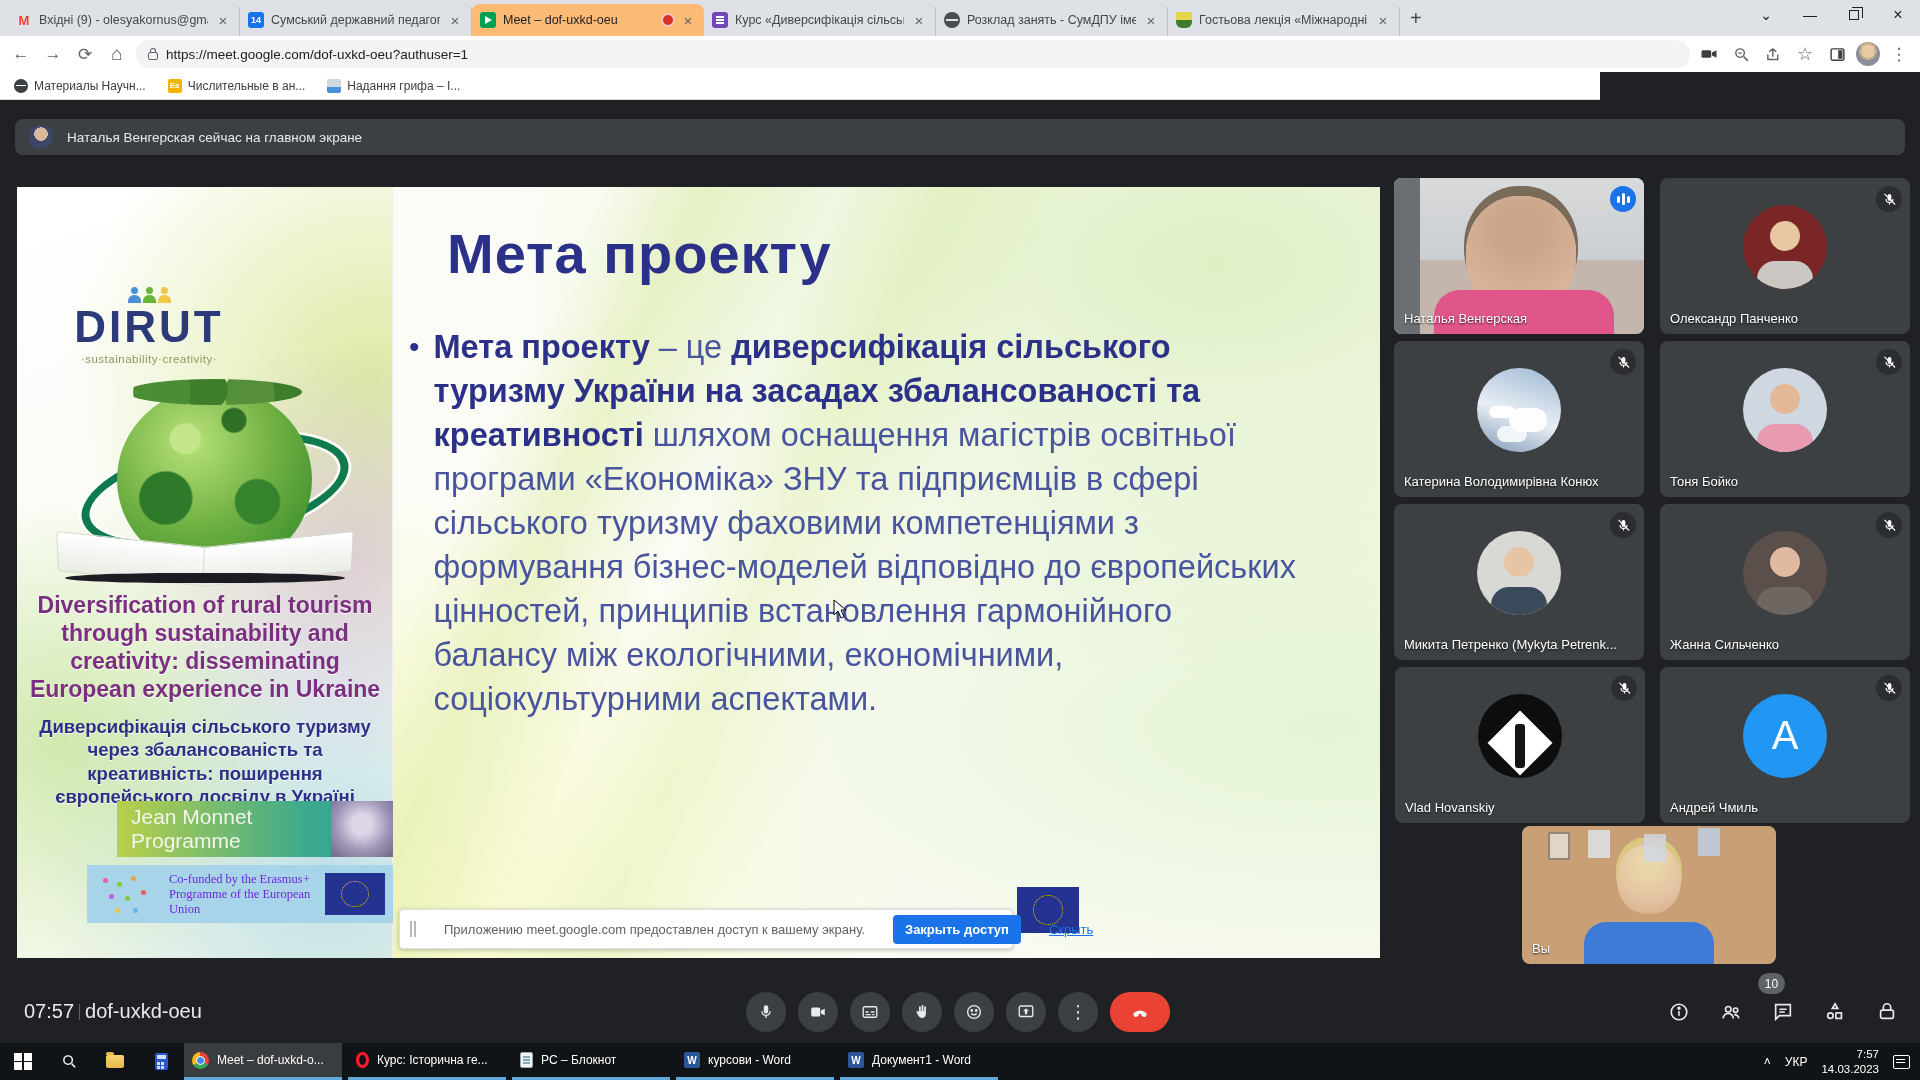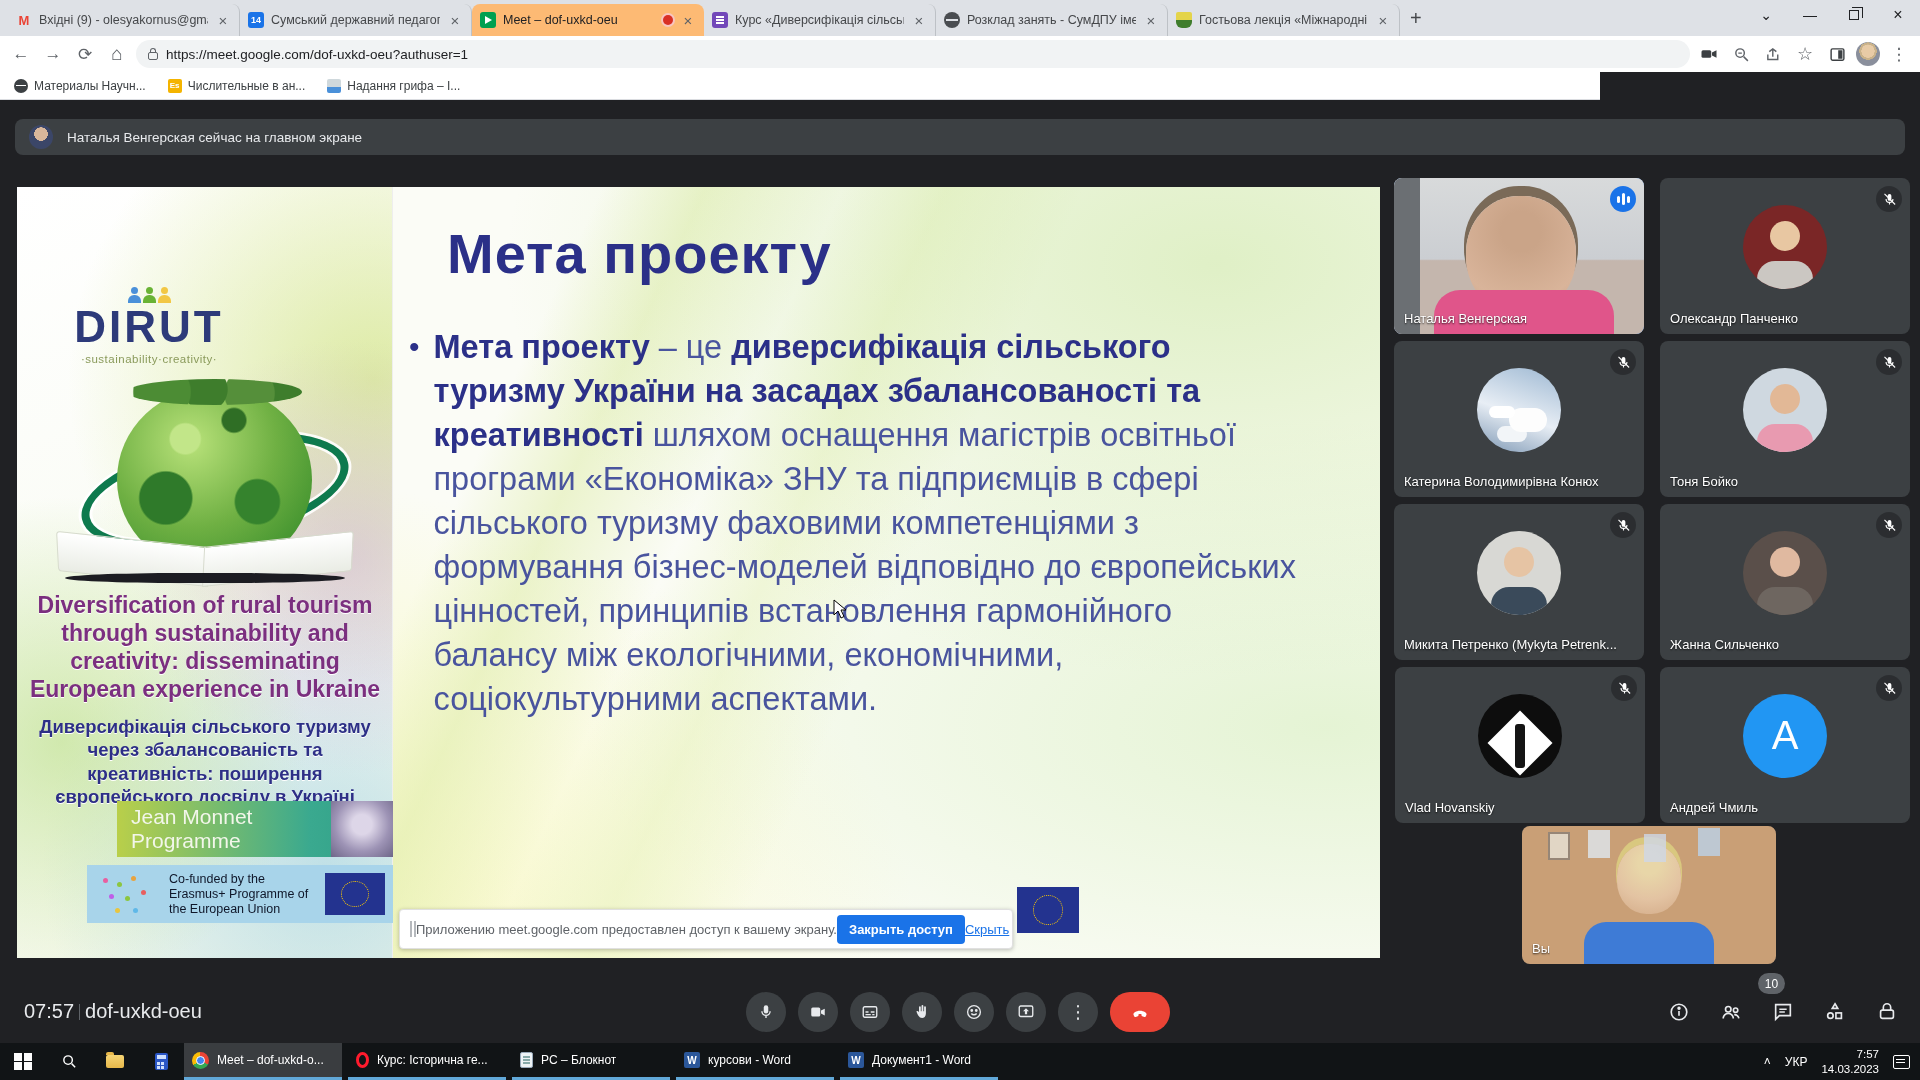--- a/index.html
+++ b/index.html
@@ -102,30 +102,30 @@
   .page.r { right:0; transform:skewY(-9deg) rotate(3deg); border-radius:0 4px 4px 0; }
   .title-en { position:absolute; left:10px; top:404px; width:356px; text-align:center; font-size:23px; line-height:1.22; font-weight:bold; color:#7b2f7f; text-shadow:0 1px 0 #fff; }
   .title-uk { position:absolute; left:14px; top:528px; width:348px; text-align:center; font-size:18.5px; line-height:1.26; font-weight:bold; color:#2d2f86; text-shadow:0 1px 0 #fff; }
   .jm-band { position:absolute; left:100px; top:614px; width:276px; height:56px; background:linear-gradient(90deg,#b9cf4a,#3aa98f 70%,#2f9e86); display:flex; align-items:center; }
   .jm-text { flex:1; color:#f2f6ea; font-size:21px; line-height:1.15; padding-left:14px; }
   .jm-portrait { width:62px; height:56px; flex:none; background:radial-gradient(circle at 50% 42%,#ddd6e8 22%,#9d93b5 60%,#6e6688); }
   .cofund { position:absolute; left:70px; top:678px; width:306px; height:58px; background:#a8d4ea; display:flex; align-items:center; gap:10px; padding:0 8px; }
   .confetti { width:64px; height:44px; flex:none; position:relative; }
   .confetti:before { content:""; position:absolute; left:8px; top:6px; width:5px; height:5px; border-radius:50%; background:#e85fa0;
     box-shadow:14px 4px 0 #8cc63f, 28px -2px 0 #e8a33f, 6px 16px 0 #bf5fe8, 22px 18px 0 #8cc63f, 38px 12px 0 #e85f5f, 12px 30px 0 #e8c53f, 30px 30px 0 #5fb8e8; }
-  .cofund-text { flex:1; font-size:12.5px; line-height:1.2; color:#0f172a; }
+  .cofund-text { flex:1; font-size:12.5px; line-height:1.2; color:#6d28d9;font-family:Liberation Serif, serif; }
   .eu-flag { background:#23338f; position:relative; flex:none; }
   .eu-flag:before { content:""; position:absolute; left:26%; top:18%; right:26%; bottom:18%; border:1.6px dotted #ffcc00; border-radius:50%; }
   .cofund .eu-flag { width:60px; height:42px; }
 
   .support { position:absolute; left:1000px; top:700px; display:flex; align-items:center; gap:14px; }
   .support .eu-flag { width:62px; height:46px; }
   .support-text { width:200px; font-size:16.5px; line-height:1.22; color:#4a4a4a; }
 
-  .notice { position:absolute; left:382px; top:722px; width:614px; height:40px; background:#fff; border:1px solid #e0e0e0; border-radius:4px; box-shadow:0 1px 4px rgba(0,0,0,.25); display:flex; align-items:center; gap:0; padding:0 10px; }
+  .notice { position:absolute; left:382px; top:722px; width:614px; height:40px; background:#fff; border:1px solid #e0e0e0; border-radius:4px; box-shadow:0 1px 4px rgba(0,0,0,.25); display:flex; align-items:center; gap:28px; padding:0 10px; }
   .grip { width:6px; height:16px; border-left:2px solid #b5b8bc; border-right:2px solid #b5b8bc; flex:none; }
   .notice-text { font-size:13px; color:#5f6368; white-space:nowrap; }
   .notice-btn { background:#1a73e8; color:#fff; font-size:13px; font-weight:bold; border:none; border-radius:4px; padding:7px 12px; white-space:nowrap; }
   .notice-link { color:#1a73e8; font-size:13px; text-decoration:underline; white-space:nowrap; }
 
   .cursor { position:absolute; left:816px; top:412px; width:14px; height:20px; }
 
   
   .tile { position:absolute; width:250px; height:156px; background:#3c4043; border-radius:8px; overflow:hidden; }
   .tile.speaking { outline:3px solid #6ba2f7; outline-offset:-3px; }

